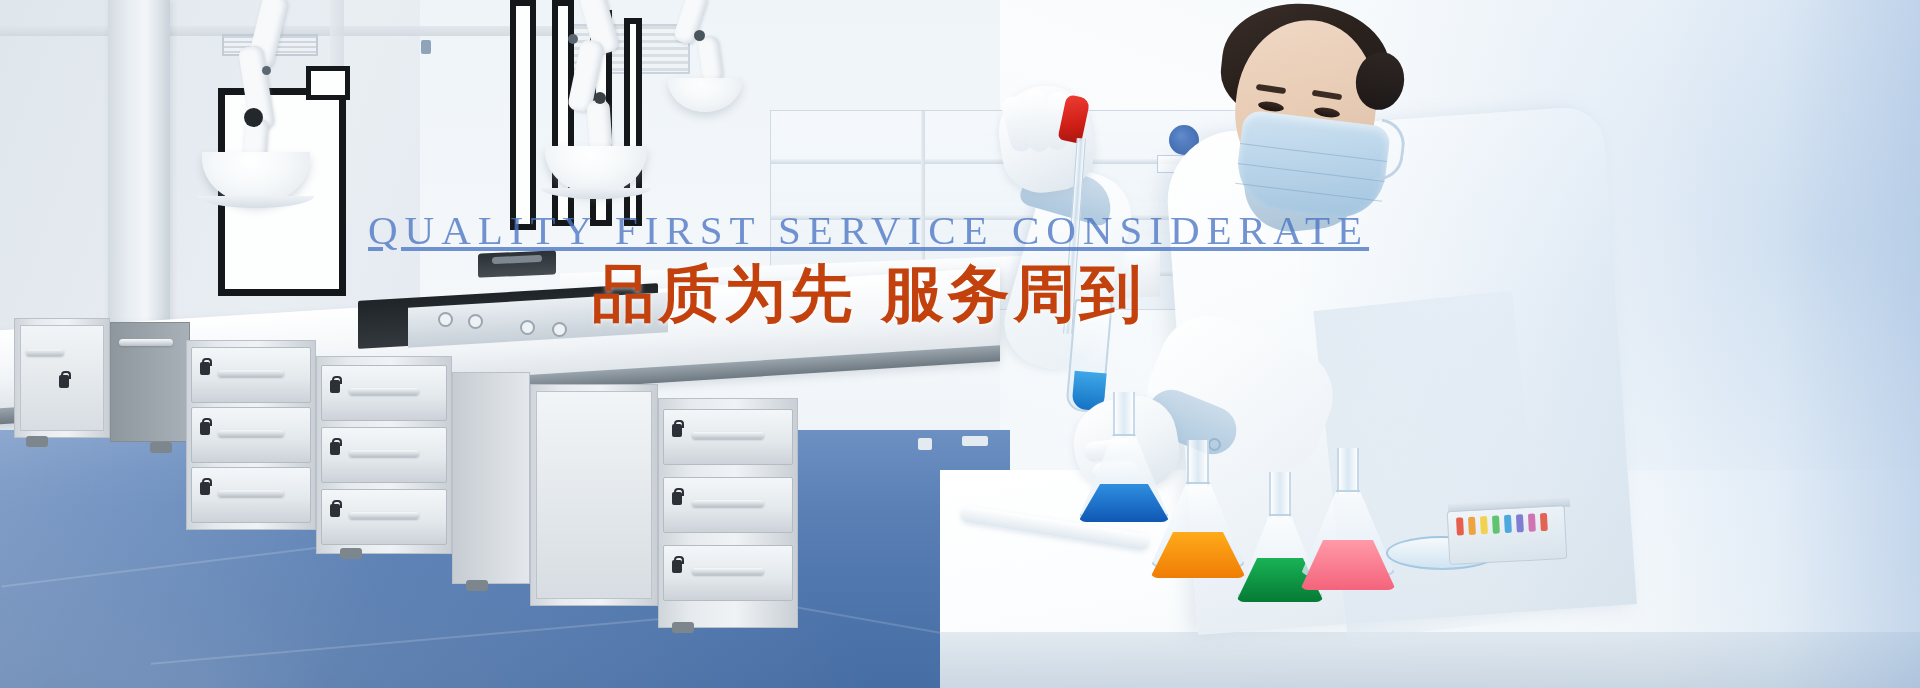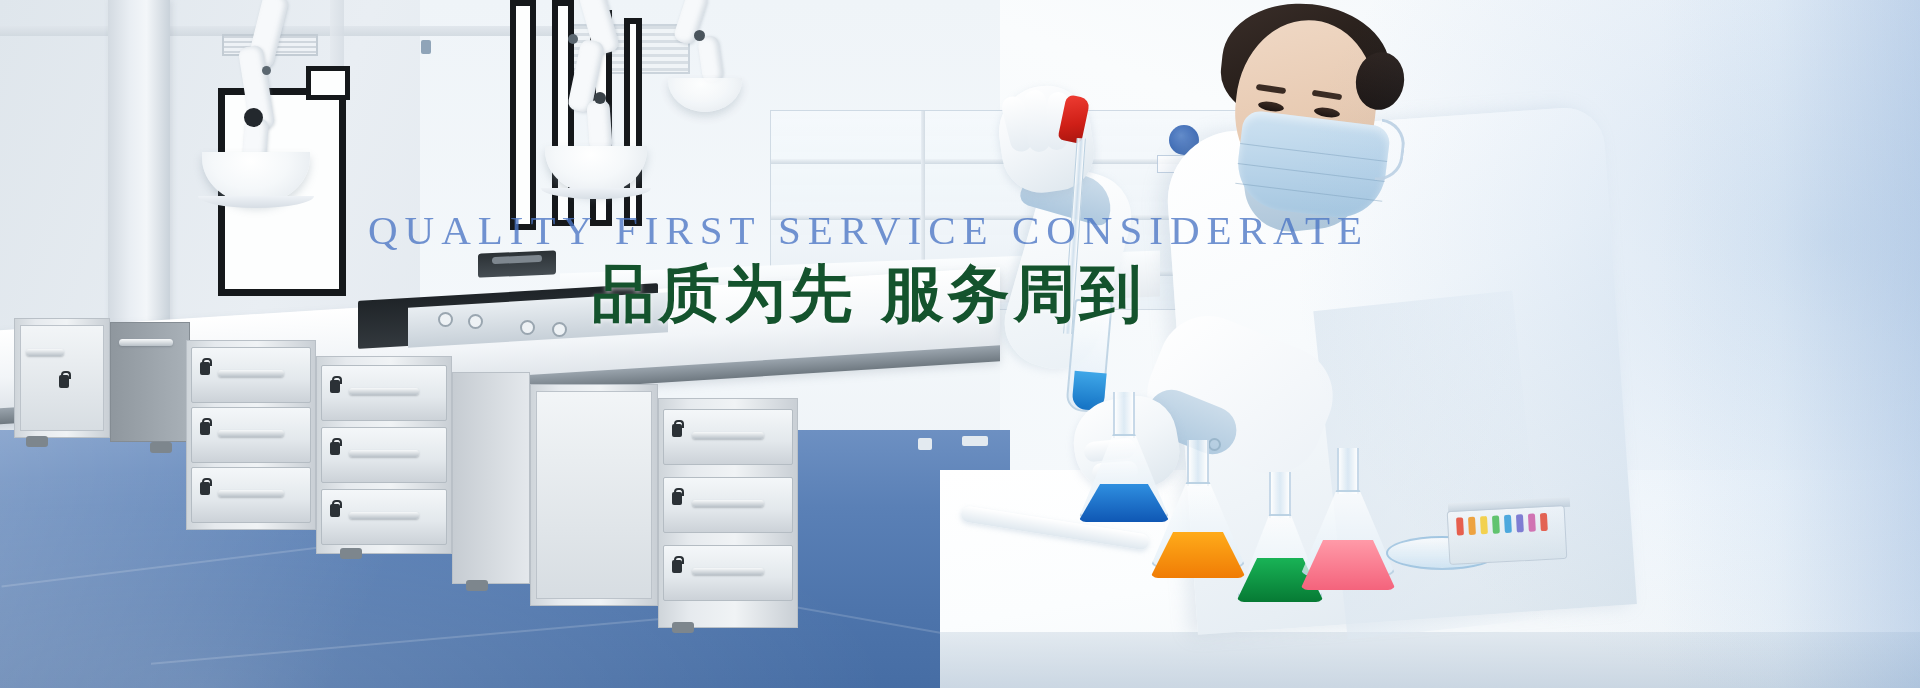--- a/index.html
+++ b/index.html
@@ -467,27 +467,28 @@
   .si1{ left:918px; top:438px; width:14px; height:12px; }
   .si2{ left:962px; top:436px; width:26px; height:10px; }
 
   
   .tagline-en{
     position:absolute; left:368px; top:206px;
     font-family:"Liberation Serif","DejaVu Serif",serif;
     font-size:41px; letter-spacing:7px;
     color:rgba(74,116,196,0.78);
     white-space:nowrap;
+    text-decoration:underline;
   }
   .headline-cn{
     position:absolute; left:592px; top:252px;
     font-family:"DejaVu Sans","Liberation Sans",sans-serif;
     font-weight:bold;
     font-size:62px; letter-spacing:4px;
-    color:#14532d;
+    color:#c2410c;
     white-space:nowrap;
     text-shadow:0 2px 4px rgba(255,255,255,.55);
     text-align:right;
   }
   .subtitle-bar{
     position:absolute; left:392px; top:313px;
     width:604px; height:62px;
     background:#0a8240;
     display:flex; align-items:center; justify-content:center;
   }

